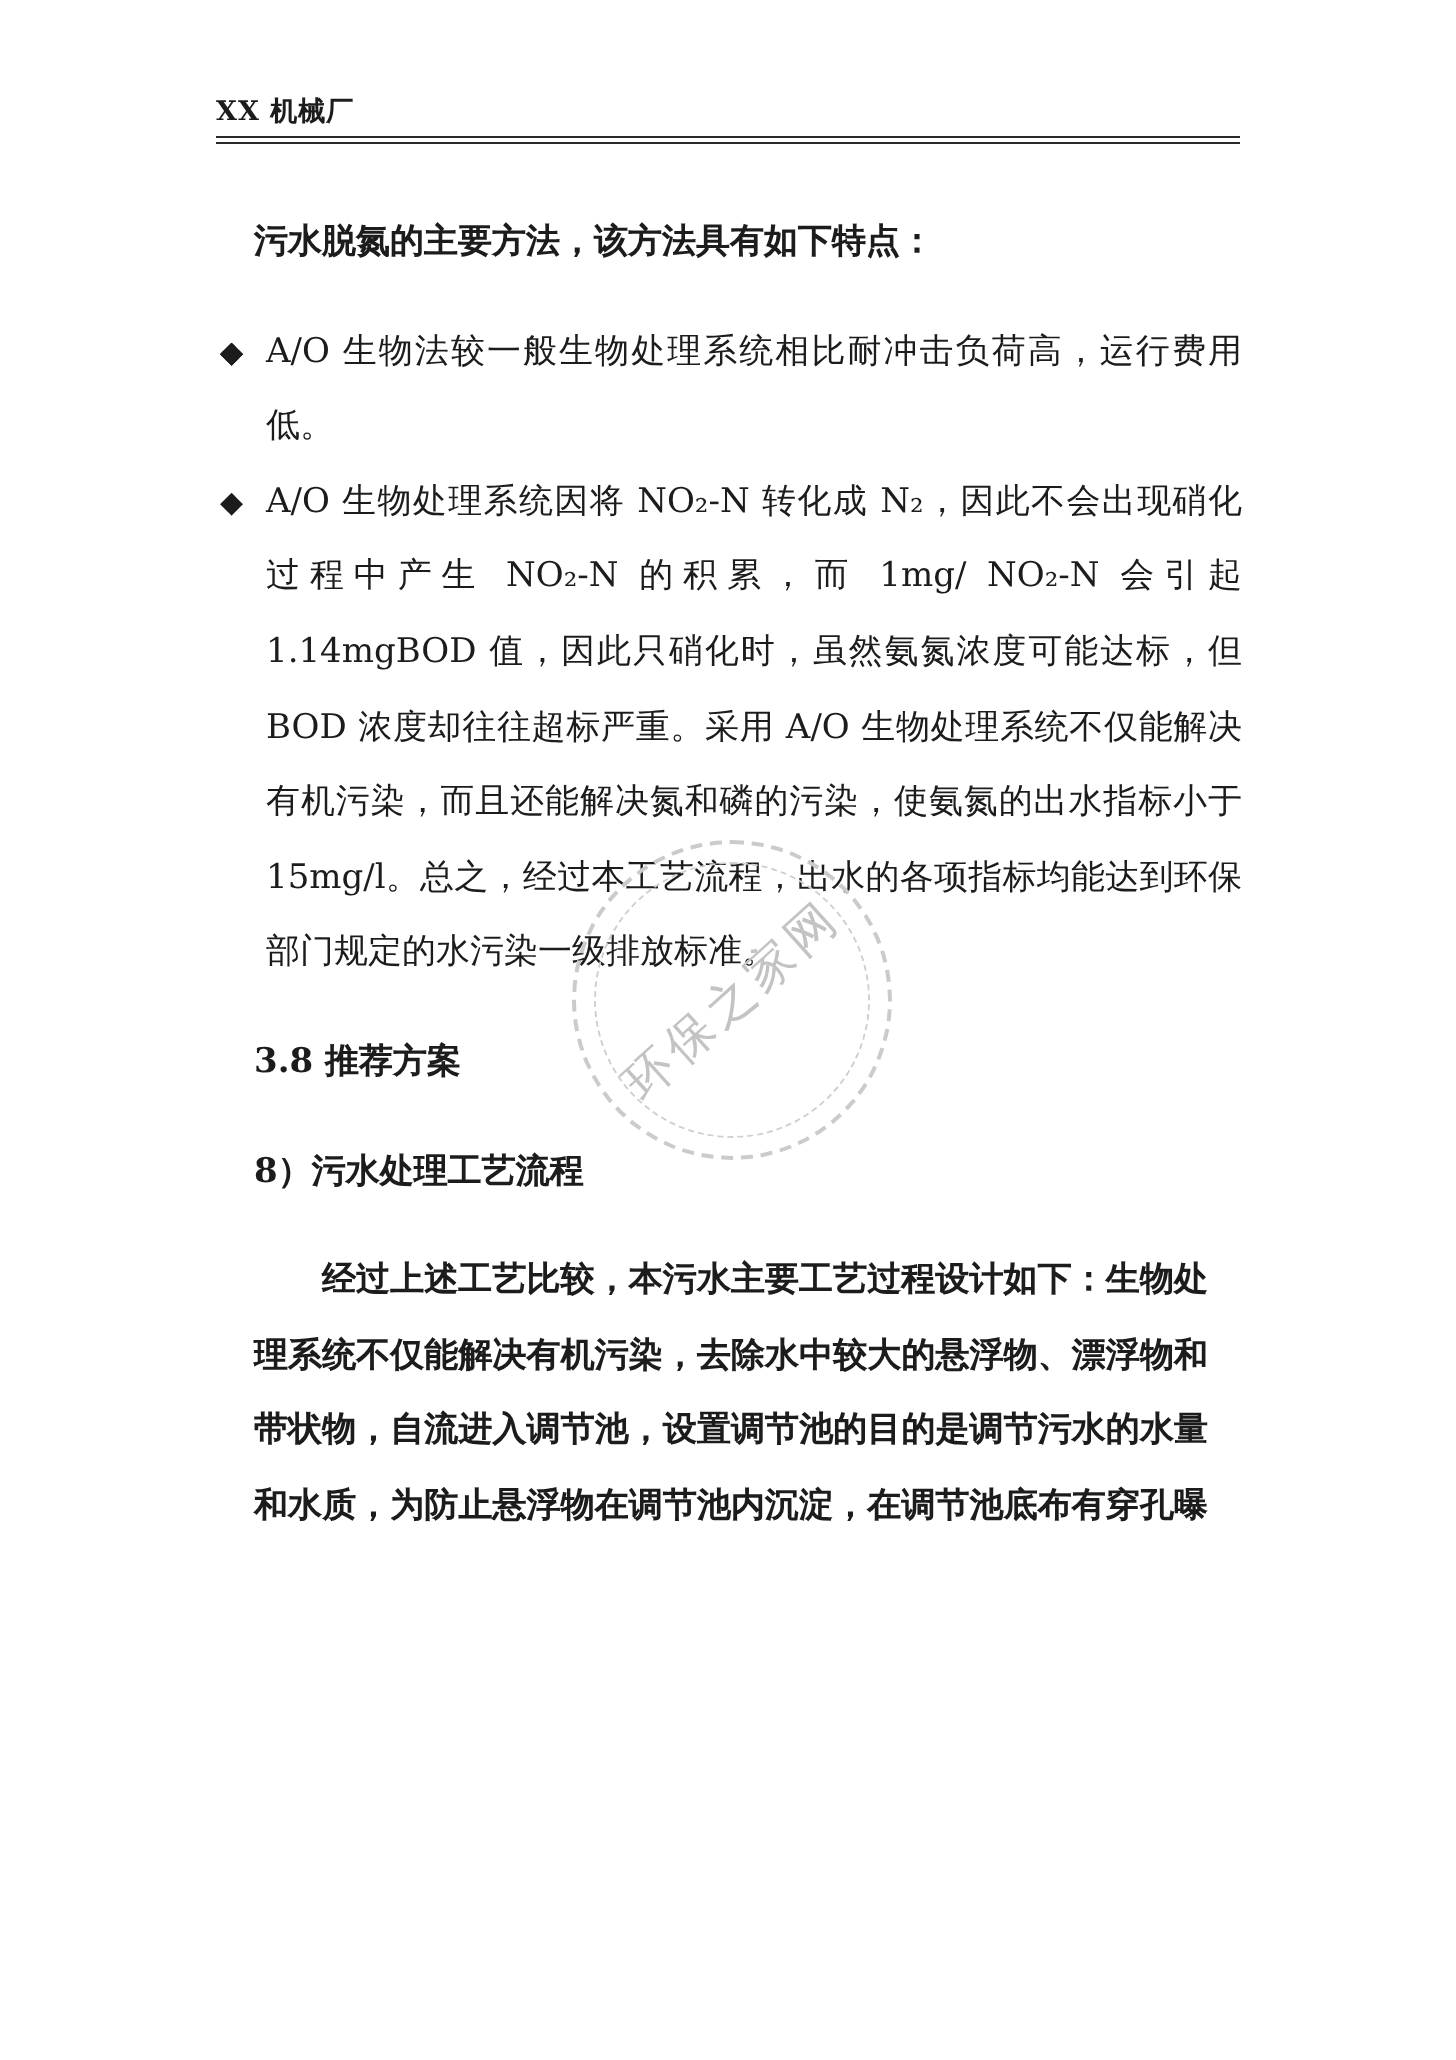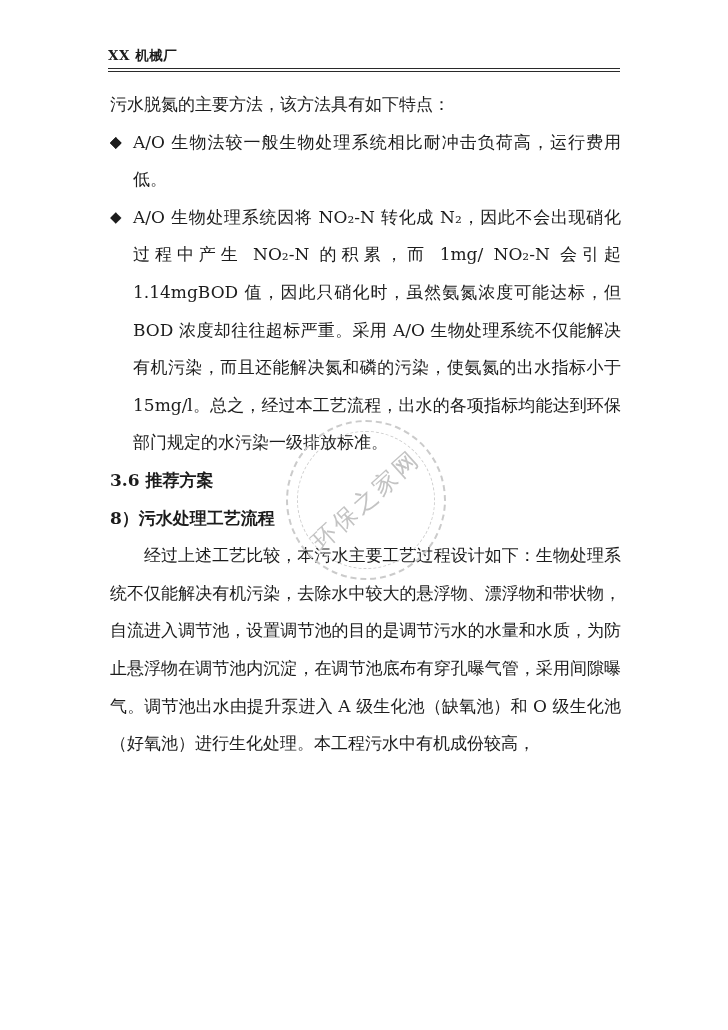--- a/index.html
+++ b/index.html
@@ -31,24 +31,25 @@
     position: absolute;
     left: 110px;
     top: 86px;
     width: 511px;
     font-size: 17px;
     line-height: 37.6px;
     text-align: justify;
     text-justify: inter-character;
   }
   .content p, .content h2, .content h3 {
-    margin: 0;
+    margin: 17px;
     padding: 0;
     font-size: 17px;
     text-align-last: left;
+    font-weight: bold;
   }
   .bullet-item {
     position: relative;
     padding-left: 23px;
     text-align: justify;
     text-align-last: left;
   }
   .bullet-item .bullet-marker {
     position: absolute;
     left: 0;
@@ -125,21 +126,21 @@
     <div class="bullet-item">
       <span class="bullet-marker">◆</span>
       <span>A/O 生物法较一般生物处理系统相比耐冲击负荷高，运行费用低。</span>
     </div>
 
     <div class="bullet-item">
       <span class="bullet-marker">◆</span>
       <span>A/O 生物处理系统因将 NO₂-N 转化成 N₂，因此不会出现硝化过程中产生 NO₂-N 的积累，而 1mg/ NO₂-N 会引起 1.14mgBOD 值，因此只硝化时，虽然氨氮浓度可能达标，但 BOD 浓度却往往超标严重。采用 A/O 生物处理系统不仅能解决有机污染，而且还能解决氮和磷的污染，使氨氮的出水指标小于 15mg/l。总之，经过本工艺流程，出水的各项指标均能达到环保部门规定的水污染一级排放标准。</span>
     </div>
 
-    <h2 class="section-heading">3.6 推荐方案</h2>
+    <h2 class="section-heading">3.8 推荐方案</h2>
 
     <h3 class="sub-heading">8）污水处理工艺流程</h3>
 
     <p class="body-paragraph">经过上述工艺比较，本污水主要工艺过程设计如下：生物处理系统不仅能解决有机污染，去除水中较大的悬浮物、漂浮物和带状物，自流进入调节池，设置调节池的目的是调节污水的水量和水质，为防止悬浮物在调节池内沉淀，在调节池底布有穿孔曝气管，采用间隙曝气。调节池出水由提升泵进入 A 级生化池（缺氧池）和 O 级生化池（好氧池）进行生化处理。本工程污水中有机成份较高，</p>
 
   </div>
 
   <div class="watermark">
     <div class="wm-ring-outer"></div>
     <div class="wm-ring-inner"></div>

